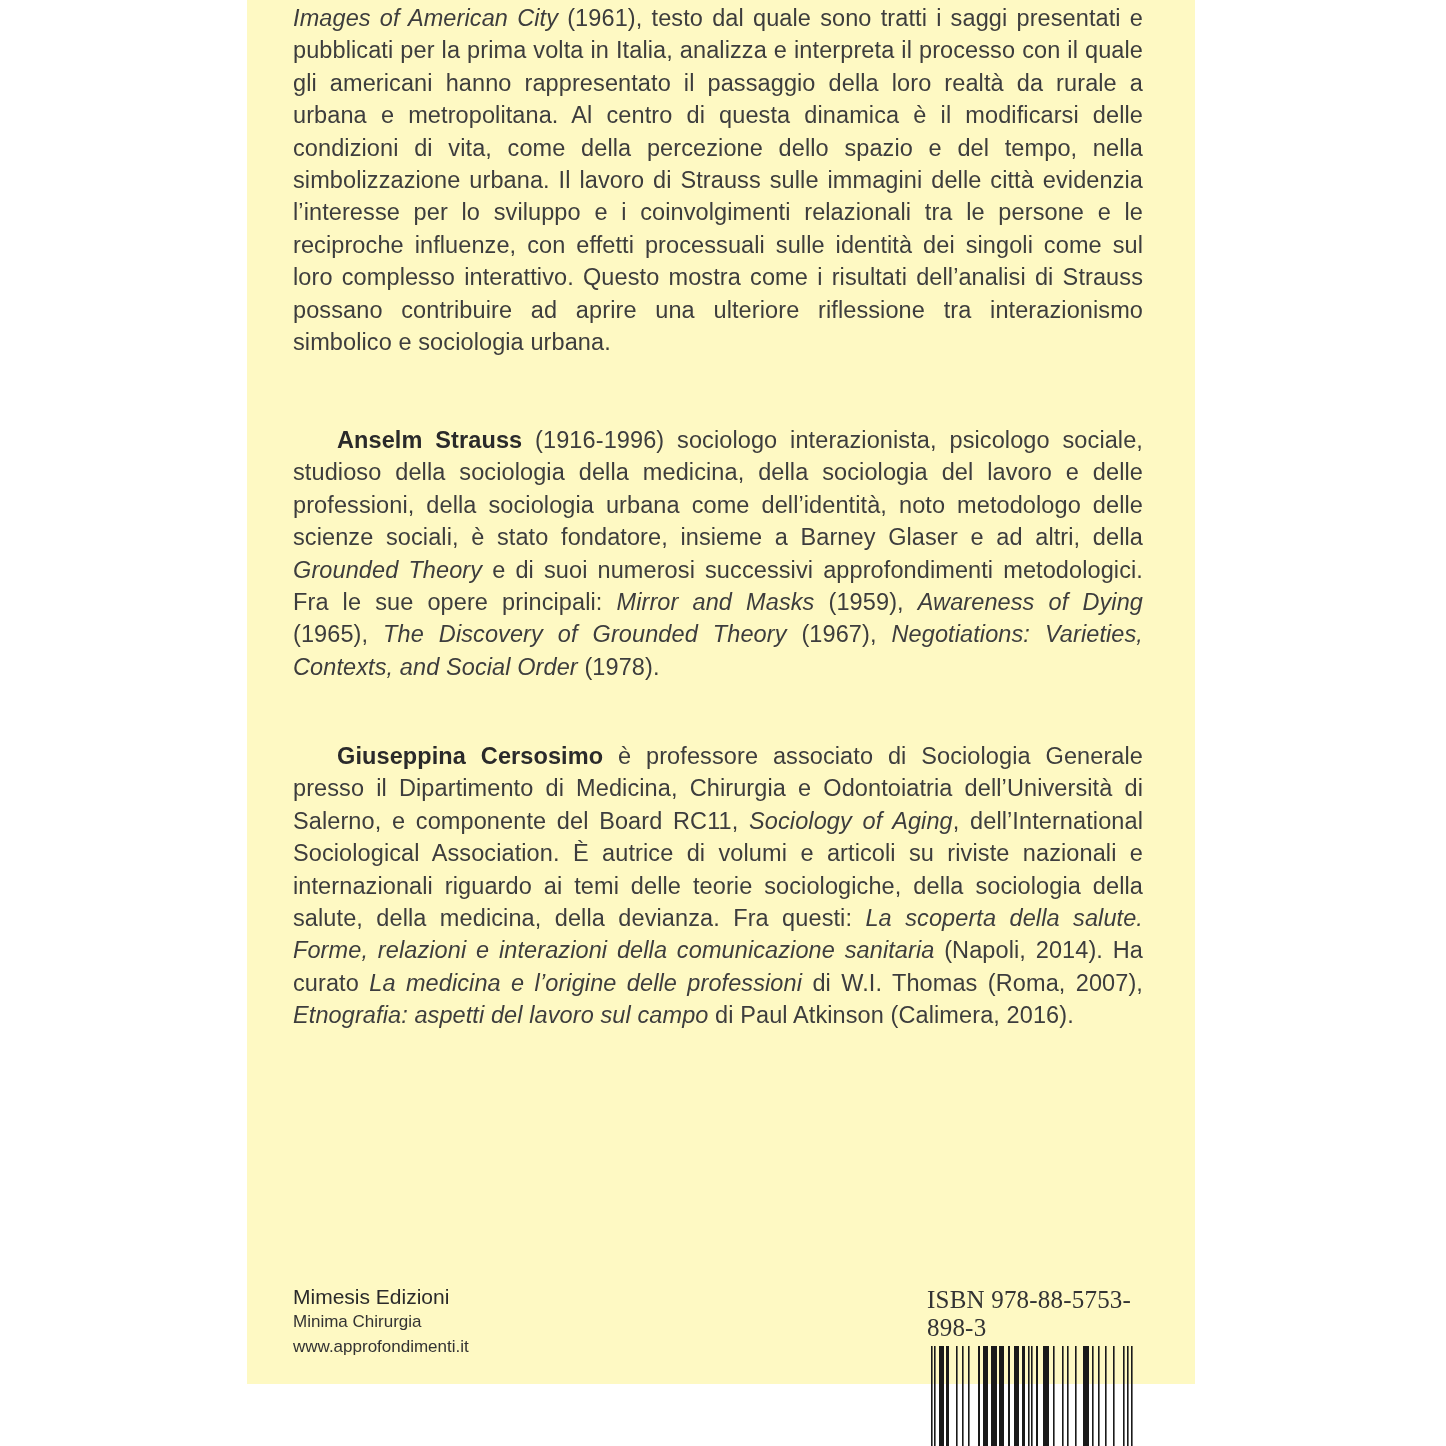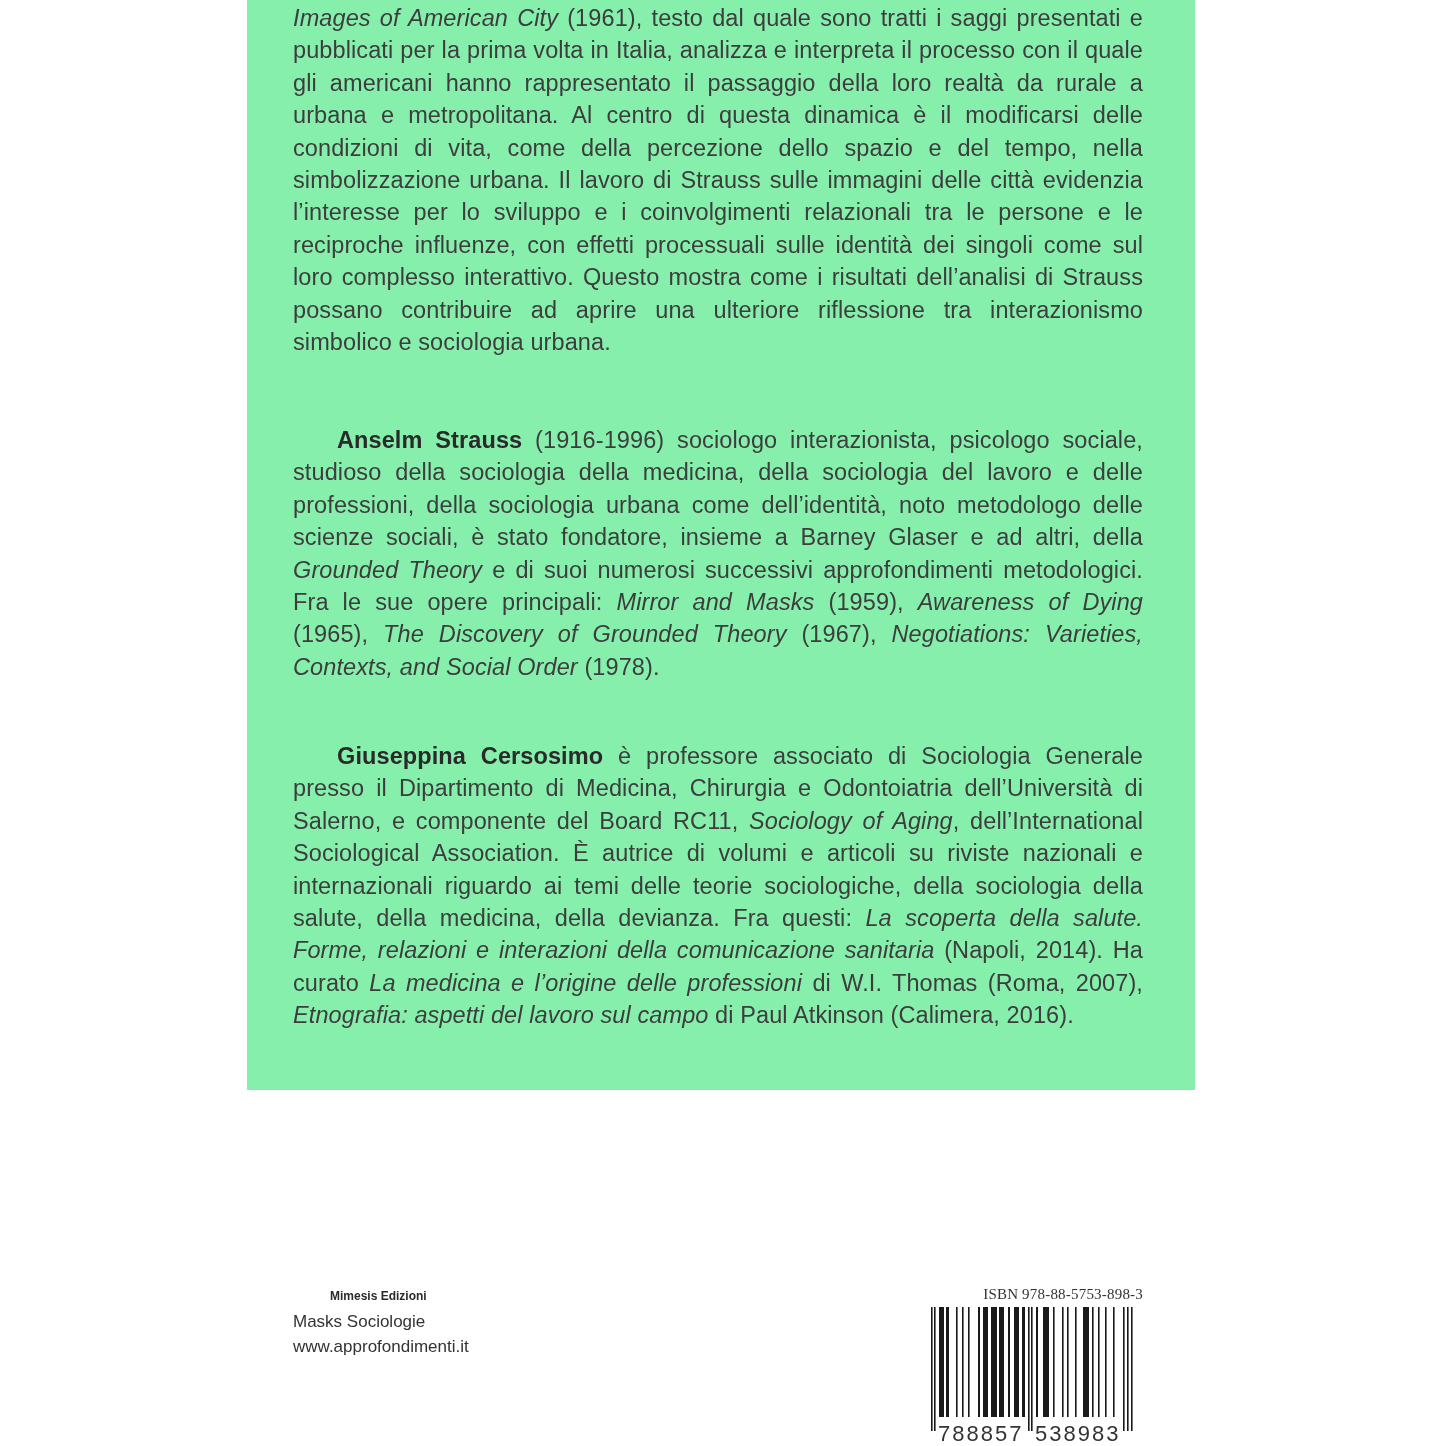--- a/index.html
+++ b/index.html
@@ -1,45 +1,45 @@
 <!DOCTYPE html>
 <html><head>
 <meta charset="utf-8">
 <style>
   html, body { margin:0; padding:0; }
   body {
     width:1446px; height:1446px; background:#ffffff; position:relative; overflow:hidden;
     font-family:"Liberation Sans", "DejaVu Sans", sans-serif;
   }
   .cover {
-    position:absolute; left:247px; top:0; width:948px; height:1090px;
-    background:#86efac;
+    position:absolute; left:247px; top:0; width:948px; height:1384px;
+    background:#fef9c3;
   }
   .text-block {
     position:absolute; left:46px; width:850px;
     color:#3d3d3d; font-size:23.5px; line-height:32.4px;
     text-align:justify; letter-spacing:0.1px;
     font-weight:300;
   }
   .text-block i { font-style:italic; }
   .text-block b { font-weight:bold; color:#2a2a2a;margin-left:44px; }
   #intro { top:2px; }
   #bio-strauss { top:424px; }
   #bio-cersosimo { top:740px; }
   .publisher {
     position:absolute; left:46px; top:1284px; color:#333;
     font-family:"Liberation Sans", sans-serif; font-size:17px; line-height:25px;
   }
-  .publisher .name { font-weight:bold; font-size:12px; color:#2a2a2a;margin-left:37px; }
+  .publisher .name { font-weight:normal; font-size:21px; color:#2a2a2a; }
   .barcode-wrap {
     position:absolute; left:680px; top:1286px; width:216px;
   }
   .isbn {
-    font-family:"Liberation Serif", serif; font-size:15px; color:#333;
-    text-align:right; letter-spacing:0.2px; margin-bottom:4px;
+    font-family:"Liberation Serif", serif; font-size:25px; color:#333;
+    letter-spacing:0.2px; margin-bottom:4px;
   }
   .bars { position:relative; height:110px; }
   .bars svg { display:block; }
 </style>
 </head>
 <body>
 
 <div class="cover">
 
   <div class="text-block" id="intro"><i>Images of American City</i><span> (1961), testo dal quale sono tratti i saggi presentati e pubblicati per la prima volta in Italia, analizza e interpreta il processo con il quale gli americani hanno rappresentato il passaggio della loro realtà da rurale a urbana e metropolitana. Al centro di questa dinamica è il modificarsi delle condizioni di vita, come della percezione dello spazio e del tempo, nella simbolizzazione urbana. Il lavoro di Strauss sulle immagini delle città evidenzia l’interesse per lo sviluppo e i coinvolgimenti relazionali tra le persone e le reciproche influenze, con effetti processuali sulle identità dei singoli come sul loro complesso interattivo. Questo mostra come i risultati dell’analisi di Strauss possano contribuire ad aprire una ulteriore riflessione tra interazionismo simbolico e sociologia urbana.</span></div>
@@ -47,21 +47,21 @@
   <div class="text-block" id="bio-strauss">
     <b>Anselm Strauss</b><span><span> (1916-1996) sociologo interazionista, psicologo sociale, studioso della sociologia della medicina, della sociologia del lavoro e delle professioni, della sociologia urbana come dell’identità, noto metodologo delle scienze sociali, è stato fondatore, insieme a Barney Glaser e ad altri, della </span><i>Grounded Theory</i><span> e di suoi numerosi successivi approfondimenti metodologici. Fra le sue opere principali: </span><i>Mirror and Masks</i><span> (1959), </span><i>Awareness of Dying</i><span> (1965), </span><i>The Discovery of Grounded Theory</i><span> (1967), </span><i>Negotiations: Varieties, Contexts, and Social Order</i><span> (1978).</span></span>
   </div>
 
   <div class="text-block" id="bio-cersosimo">
     <b>Giuseppina Cersosimo</b><span><span> è professore associato di Sociologia Generale presso il Dipartimento di Medicina, Chirurgia e Odontoiatria dell’Università di Salerno, e componente del Board RC11, </span><i>Sociology of Aging</i><span>, dell’International Sociological Association. È autrice di volumi e articoli su riviste nazionali e internazionali riguardo ai temi delle teorie sociologiche, della sociologia della salute, della medicina, della devianza. Fra questi: </span><i>La scoperta della salute. Forme, relazioni e interazioni della comunicazione sanitaria</i><span> (Napoli, 2014). Ha curato </span><i>La medicina e l’origine delle professioni</i><span> di W.I. Thomas (Roma, 2007), </span><i>Etnografia: aspetti del lavoro sul campo</i><span> di Paul Atkinson (Calimera, 2016).</span></span>
   </div>
 
   <div class="publisher">
     <div class="name">Mimesis Edizioni</div>
-    <div>Masks Sociologie</div>
+    <div>Minima Chirurgia</div>
     <div>www.approfondimenti.it</div>
   </div>
 
   <div class="barcode-wrap">
     <div class="isbn">ISBN 978-88-5753-898-3</div>
     <div class="bars">
       <svg width="216" height="140" viewBox="0 0 216 140" xmlns="http://www.w3.org/2000/svg">
         <g fill="#1a1a1a">
           <rect x="4" y="0" width="1.6" height="124"></rect>
           <rect x="7" y="0" width="1.6" height="124"></rect>

